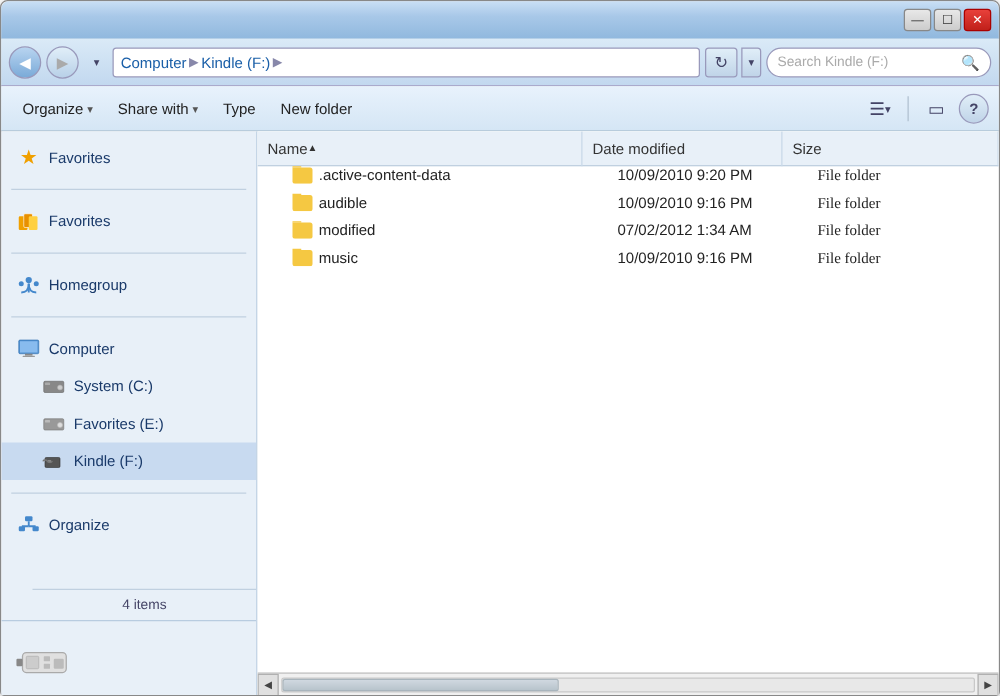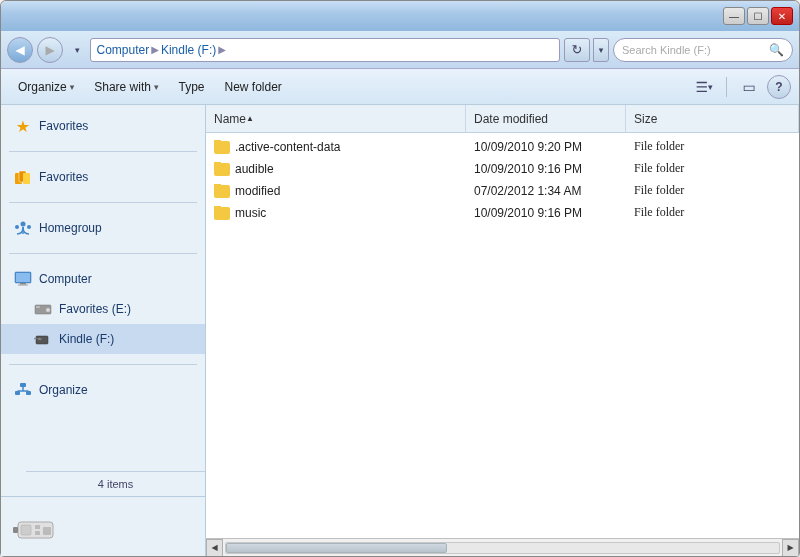--- a/index.html
+++ b/index.html
@@ -282,24 +282,25 @@
     .col-type { width: 120px; }
     .col-size { flex: 1; }
 
     .file-list {
       flex: 1;
       overflow-y: auto;
       overflow-x: hidden;
     }
     .file-row {
       display: flex;
-      align-items: flex-end;
+      align-items: flex-start;
       height: 22px;
       cursor: pointer;
       border-bottom: 1px solid transparent;
+      padding-left: 20px;
     }
     .file-cell {
       padding: 0 8px;
       font-size: 12px;
       color: #222;
       white-space: nowrap;
       overflow: hidden;
       text-overflow: ellipsis;
       display: flex;
       align-items: center;
@@ -501,20 +502,30 @@
         <div class="sidebar-item">
           <div class="sidebar-icon">
             <svg width="18" height="16" viewBox="0 0 18 16">
               <rect x="1" y="1" width="16" height="11" rx="1" fill="#5090d0" stroke="#3070b0" stroke-width="0.5"></rect>
               <rect x="2" y="2" width="14" height="9" fill="#88bbee"></rect>
               <rect x="6" y="12" width="6" height="1.5" fill="#888"></rect>
               <rect x="4" y="13.5" width="10" height="1" rx="0.5" fill="#999"></rect>
             </svg>
           </div>
           <span>Computer</span>
+        </div>
+        <div class="sidebar-item sidebar-child">
+          <div class="sidebar-icon">
+            <svg width="18" height="14" viewBox="0 0 18 14">
+              <rect x="1" y="3" width="16" height="9" rx="1" fill="#888" stroke="#666" stroke-width="0.5"></rect>
+              <rect x="2" y="4" width="4" height="2" rx="0.5" fill="#aaa"></rect>
+              <circle cx="14" cy="8" r="2" fill="#ccc" stroke="#aaa" stroke-width="0.5"></circle>
+            </svg>
+          </div>
+          <span>System (C:)</span>
         </div>
         <div class="sidebar-item sidebar-child">
           <div class="sidebar-icon">
             <svg width="18" height="14" viewBox="0 0 18 14">
               <rect x="1" y="3" width="16" height="9" rx="1" fill="#999" stroke="#777" stroke-width="0.5"></rect>
               <rect x="2" y="4" width="4" height="2" rx="0.5" fill="#bbb"></rect>
               <circle cx="14" cy="8" r="2" fill="#ddd" stroke="#bbb" stroke-width="0.5"></circle>
             </svg>
           </div>
           <span>Favorites (E:)</span>

